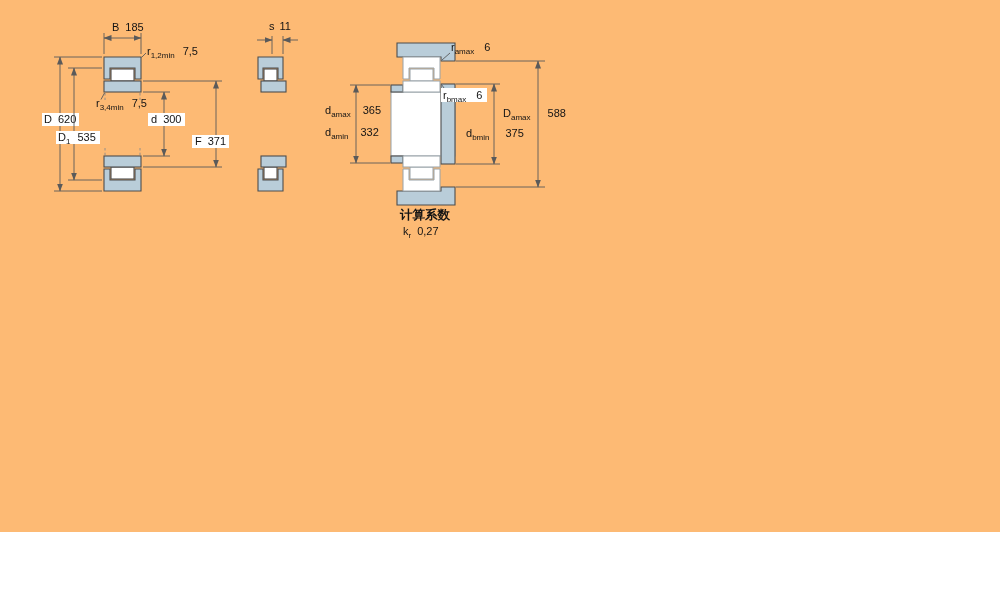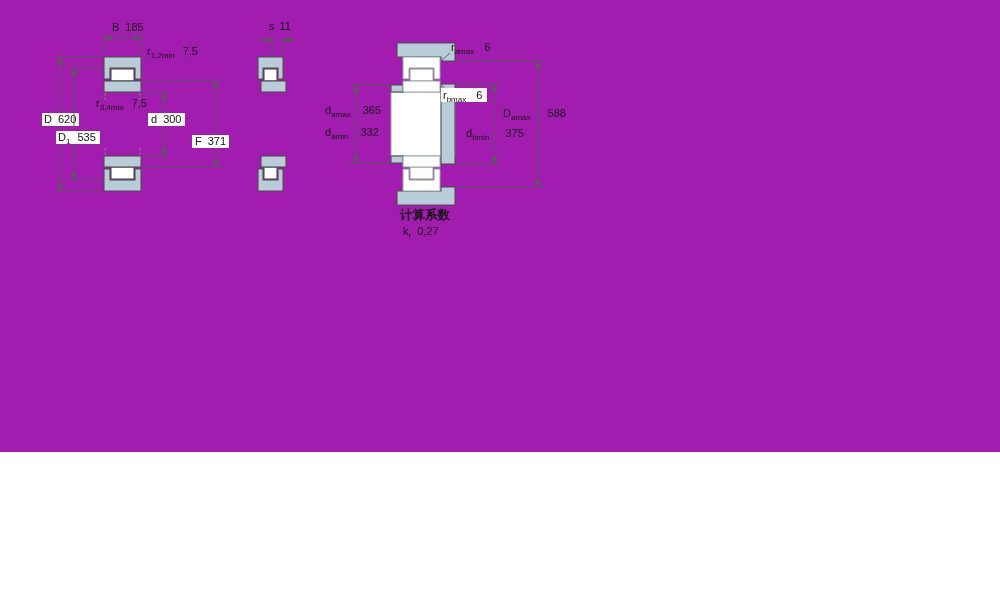--- a/index.html
+++ b/index.html
@@ -1,16 +1,16 @@
 <!DOCTYPE html>
 <html><head>
 <meta charset="utf-8">
 <style>
   html,body{margin:0;padding:0;background:#ffffff}
-  .canvas{position:relative;width:1000px;height:452px;background:#a21caf;overflow:hidden;
+  .canvas{position:relative;width:1000px;height:532px;background:#fdba74;overflow:hidden;
           font-family:"Liberation Sans",sans-serif}
   svg{display:block}
   .steel{fill:#b9cdd9;stroke:#4d4d4d;stroke-width:1.1;stroke-linejoin:miter}
   .part{fill:#ffffff;stroke:#4d4d4d;stroke-width:1.1;stroke-linejoin:miter}
   .ref{fill:#ffffff;stroke:#98a2a8;stroke-width:1;stroke-linejoin:miter}
   .refsteel{fill:#b9cdd9;stroke:#4d4d4d;stroke-width:1.1}
   .ext,.dl,.leader{stroke:#5a5a5a;stroke-width:0.9;fill:none}
   .dash{stroke:#8a8a8a;stroke-width:0.9;stroke-dasharray:2.5 2.2}
   .dim{font-family:"Liberation Sans",sans-serif;font-size:11px;fill:#141414}
   .sub{font-size:8px}

